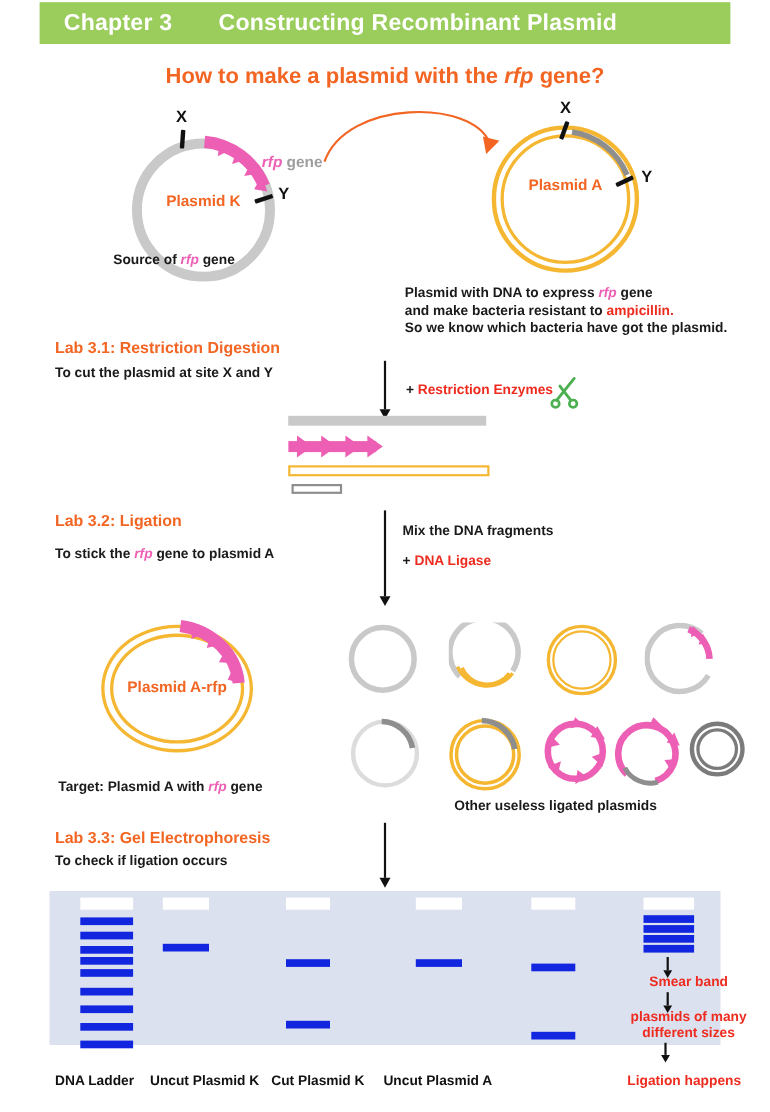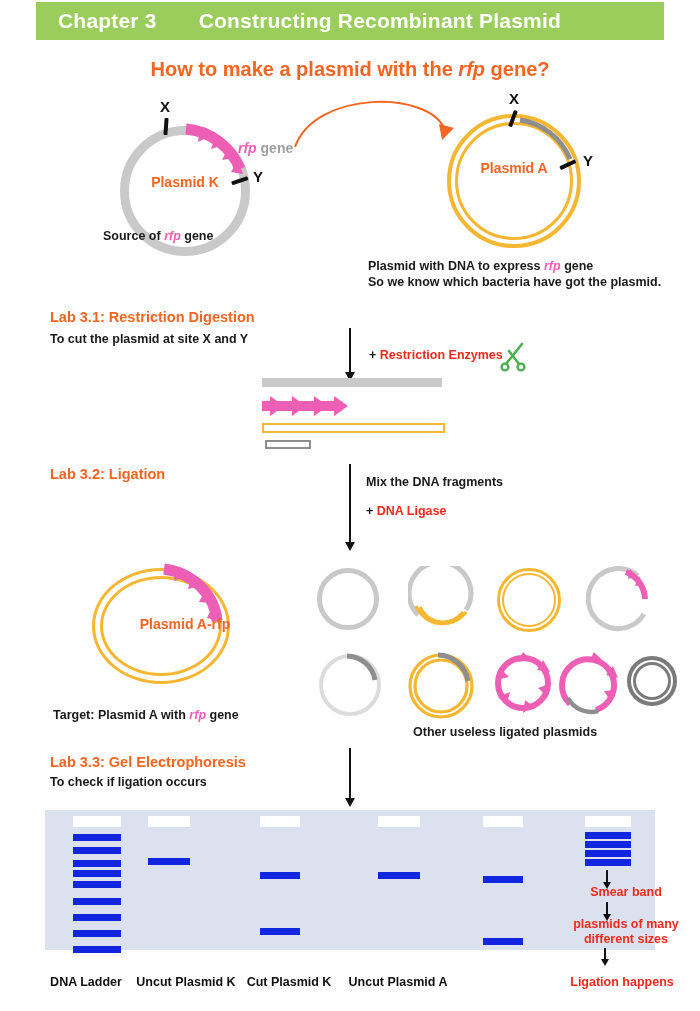--- a/index.html
+++ b/index.html
@@ -182,20 +182,21 @@
   </svg>
   <div class="abs tick" style="left:74px; top:6px; transform:rotate(20deg);"></div>
   <span class="abs xy-label" style="left:72px; top:-14px;">X</span>
   <div class="abs tick" style="left:129px; top:52px; transform:rotate(65deg);"></div>
   <span class="abs xy-label" style="left:146px; top:48px;">Y</span>
   <div class="abs plasmid-label" style="left:12px; top:56px; width:130px;">Plasmid A</div>
 </div>
 
 <div class="abs body-text" style="left:368px; top:258px;">
   <div><span>Plasmid with DNA to express </span><span class="rfp">rfp</span><span> gene</span></div>
+  <div><span>and make bacteria resistant to </span><span class="red">ampicillin.</span></div>
   <div>So we know which bacteria have got the  plasmid.</div>
 </div>
 
 <div class="abs lab-heading" style="left:50px; top:309px;">Lab 3.1: Restriction Digestion</div>
 <div class="abs body-text" style="left:50px; top:331px;">To cut the plasmid at site X and Y</div>
 
 <div class="abs" style="left:345px; top:328px;">
   <div class="v-arrow-line" style="height:44px; margin-left:4.2px;"></div>
   <div class="v-arrow-head"></div>
 </div>
@@ -219,20 +220,21 @@
     <polygon points="30,2 44,12 30,22" fill="#ED5FB4"></polygon>
     <polygon points="52,2 66,12 52,22" fill="#ED5FB4"></polygon>
     <polygon points="72,2 86,12 72,22" fill="#ED5FB4"></polygon>
   </svg>
   <div class="abs frag-yellow-open" style="left:0; top:45px; width:183px; height:10px;"></div>
   <div class="abs frag-grey-open" style="left:3px; top:62px; width:46px; height:9px;"></div>
 </div>
 
 <div class="abs lab-heading" style="left:50px; top:466px;">Lab 3.2: Ligation</div>
 <div class="abs body-text" style="left:50px; top:495px;">
+  <div><span>To stick the </span><span class="rfp">rfp</span><span> gene to plasmid A</span></div>
 </div>
 
 <div class="abs" style="left:345px; top:464px;">
   <div class="v-arrow-line" style="height:78px; margin-left:4.2px;"></div>
   <div class="v-arrow-head"></div>
 </div>
 
 <div class="abs body-text" style="left:366px; top:474px;">Mix the DNA fragments</div>
 <div class="abs" style="left:366px; top:501px;">
   <span class="body-text">+ </span><span class="body-text red">DNA Ligase</span>
@@ -241,21 +243,21 @@
 <div class="abs" style="left:80px; top:563px; width:170px; height:125px;">
   <div class="abs ring" style="left:12px; top:5px; width:138px; height:116px; border:3px solid #F5B731; border-radius:50%;"></div>
   <div class="abs ring" style="left:20px; top:13px; width:122px; height:100px; border:3px solid #F5B731; border-radius:50%;"></div>
   <svg class="abs" width="170" height="130" style="left:0; top:0;" viewBox="0 0 170 130">
     <path d="M 84 6 A 62 57 0 0 1 137 58" fill="none" stroke="#ED5FB4" stroke-width="11"></path>
     <polygon points="96,3 106,13 94,18" fill="#ED5FB4"></polygon>
     <polygon points="112,11 121,23 108,26" fill="#ED5FB4"></polygon>
     <polygon points="126,26 132,40 119,39" fill="#ED5FB4"></polygon>
     <polygon points="133,42 139,58 127,55" fill="#ED5FB4"></polygon>
   </svg>
-  <div class="abs plasmid-label" style="left:12px; top:53px; width:138px;padding-left:24px;">Plasmid A-rfp</div>
+  <div class="abs plasmid-label" style="left:12px; top:53px; width:138px;">Plasmid A-rfp</div>
 </div>
 <div class="abs body-text" style="left:53px; top:707px;">
   <span>Target: Plasmid A with </span><span class="rfp">rfp</span><span> gene</span>
 </div>
 
 <div class="abs ring ring-grey-med" style="left:317px; top:568px; width:62px; height:62px;"></div>
 
 <div class="abs" style="left:408px; top:566px; width:70px; height:70px;">
   <svg width="70" height="70" viewBox="0 0 70 70">
     <path d="M 10 49 A 31 31 0 1 1 58 44" fill="none" stroke="#C9C9C9" stroke-width="5"></path>

